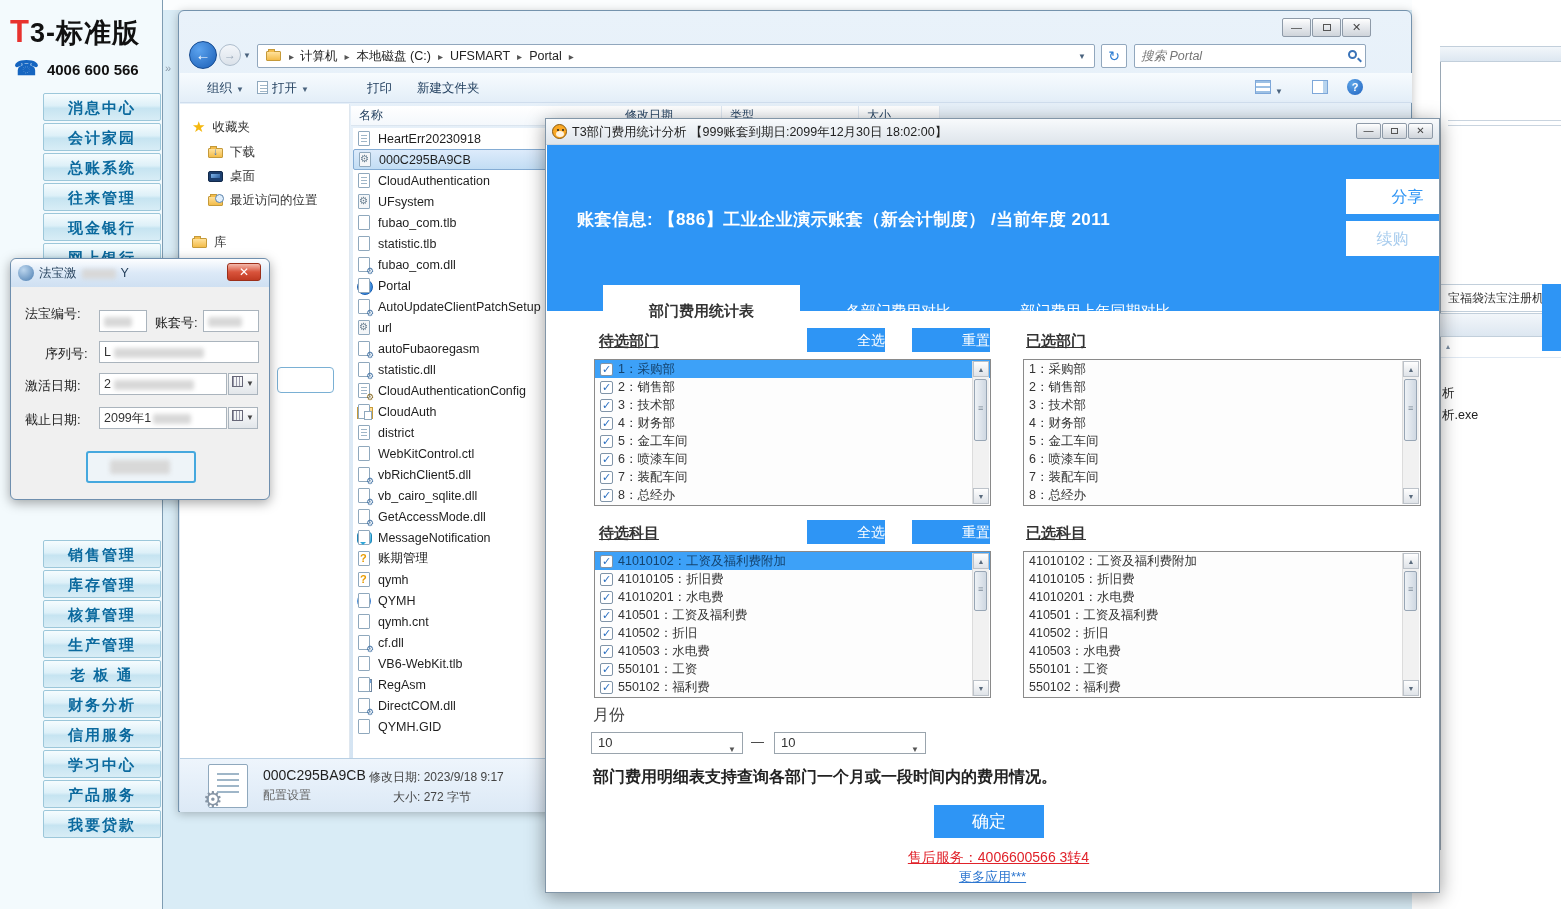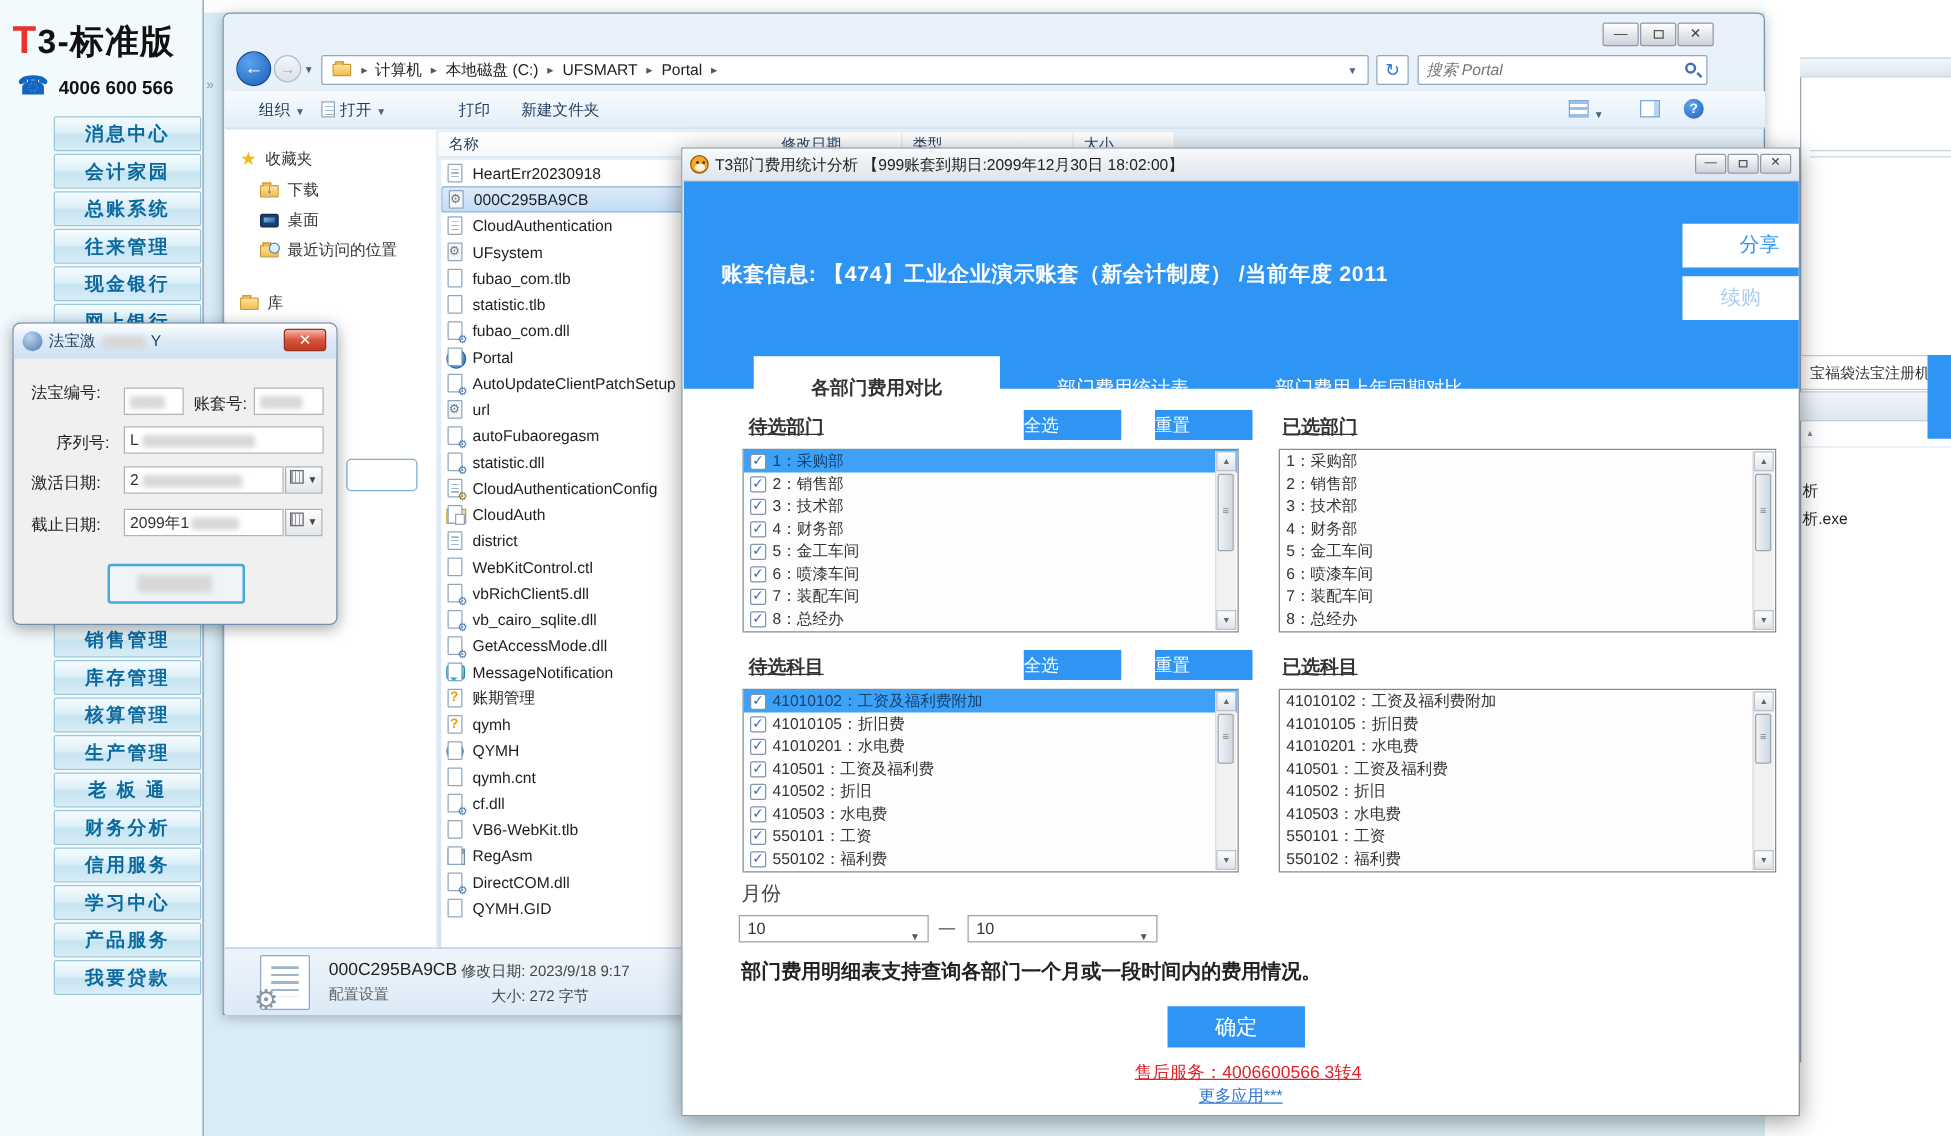--- a/index.html
+++ b/index.html
@@ -117,21 +117,21 @@
   .mini-monkey::after { content:""; position:absolute; left:4px; top:4px; width:2px; height:2px; border-radius:50%; background:#222; box-shadow:5px 0 0 #222; }
   #t3 .winbtn { width:25px; height:16px; font-size:10px; line-height:13px; }
   #t3 .winbtn .sq { width:7px; height:6px; margin-top:4px; }
   .bluehdr { position:absolute; left:1px; top:26px; width:892px; height:166px; background:#2e95f5; }
   .acct { position:absolute; left:30px; top:63px; color:#fff; font-weight:bold; font-size:17px; letter-spacing:.5px; }
   .hbtn { position:absolute; left:799px; width:93px; height:35px; background:#fff; text-align:center; line-height:35px; font-size:16px; cursor:pointer; }
   .tabs { position:absolute; left:56px; top:140px; height:52px; display:flex; }
   .tab { width:197px; text-align:center; line-height:52px; font-size:15px; color:#fff; cursor:pointer; }
   .tab:first-child { background:#fff; color:#333; font-weight:bold; }
   .seclabel { position:absolute; font-size:15px; font-weight:bold; color:#333;text-decoration:underline; }
-  .bbtn { position:absolute; width:78px; height:24px; background:#2e95f5; color:#fff; font-size:14px; text-align:left; line-height:24px; cursor:pointer;margin-left:12px; }
+  .bbtn { position:absolute; width:78px; height:24px; background:#2e95f5; color:#fff; font-size:14px; text-align:right; line-height:24px; cursor:pointer; }
   .lbox { position:absolute; width:397px; height:147px; background:#fdfdfd; border:1px solid #8a8a8a; overflow:hidden; }
   .lrow { height:18px; line-height:18px; font-size:12.5px; color:#333; padding-left:5px; display:flex; align-items:center; white-space:nowrap; cursor:pointer; }
   .cbx { display:inline-block; width:13px; height:13px; background:#fff; border:1px solid #8094a8; border-radius:2px; color:#2a6fc0; font-size:11px; line-height:11px; text-align:center; margin-right:5px; flex:none; }
   .chklist .lrow:first-child { background:#3da1f8; color:#14436e; }
   .sb { position:absolute; top:1px; bottom:1px; right:1px; width:17px; background:#f1f1f1; border-left:1px solid #dcdcdc; }
   .sb .up,.sb .dn { position:absolute; left:0; right:0; height:16px; background:linear-gradient(#fefefe,#dfe3e8); border:1px solid #bcc2c9; color:#5a6b7d; font-size:7px; text-align:center; line-height:15px; cursor:pointer; }
   .sb .dn { bottom:0; }
   .sb .thumb { position:absolute; left:1px; width:13px; background:linear-gradient(90deg,#eef2f6,#cfd8e2); border:1px solid #98a6b5; border-radius:2px; cursor:pointer; }
   .sb .thumb::after { content:"≡"; position:absolute; left:3px; top:50%; margin-top:-7px; font-size:9px; color:#7d8b99; }
   .mselect { position:absolute; width:152px; height:22px; background:#fff; border:1px solid #9aa4ad; font-size:13px; color:#333; line-height:20px; padding-left:6px; cursor:pointer; }
@@ -182,21 +182,21 @@
     <div class="logo"><span class="t">T</span><span>3-标准版</span></div>
     <div class="phone-row"><span class="phone-ico">☎</span><span>4006 600 566</span></div>
     <div class="menu" style="top:93px;">
       <div class="mitem">消息中心</div>
         <div class="mitem">会计家园</div>
         <div class="mitem">总账系统</div>
         <div class="mitem">往来管理</div>
         <div class="mitem">现金银行</div>
         <div class="mitem">网上银行</div>
     </div>
-    <div class="menu" style="top:498px;">
+    <div class="menu" style="top:540px;">
       <div class="mitem">销售管理</div>
         <div class="mitem">库存管理</div>
         <div class="mitem">核算管理</div>
         <div class="mitem">生产管理</div>
         <div class="mitem">老 板 通</div>
         <div class="mitem">财务分析</div>
         <div class="mitem">信用服务</div>
         <div class="mitem">学习中心</div>
         <div class="mitem">产品服务</div>
         <div class="mitem">我要贷款</div>
@@ -492,26 +492,26 @@
     <div class="tbar">
       <span class="mini-monkey"></span>
       <span>T3部门费用统计分析 【999账套到期日:2099年12月30日 18:02:00】</span>
     </div>
     <div class="winbtns" style="right:6px;top:4px;">
       <div class="winbtn">—</div>
       <div class="winbtn"><span class="sq"></span></div>
       <div class="winbtn">✕</div>
     </div>
     <div class="bluehdr">
-      <div class="acct">账套信息:    【474】工业企业演示账套（新会计制度） /当前年度 2011</div>
+      <div class="acct">账套信息:    【886】工业企业演示账套（新会计制度） /当前年度 2011</div>
       <div class="hbtn" style="top:34px;color:#2e95f5;padding-left:30px;">分享</div>
       <div class="hbtn" style="top:76px;color:#a9cdee;">续购</div>
       <div class="tabs">
+          <div class="tab">部门费用统计表</div>
           <div class="tab">各部门费用对比</div>
-          <div class="tab">部门费用统计表</div>
           <div class="tab">部门费用上年同期对比</div>
       </div>
     </div>
 
     <span class="seclabel" style="left:53px;top:213px;">待选部门</span>
     <div class="bbtn" style="left:261px;top:209px;">全选</div>
     <div class="bbtn" style="left:366px;top:209px;">重置</div>
     <span class="seclabel" style="left:480px;top:213px;">已选部门</span>
 
     <div class="lbox chklist" style="left:48px;top:240px;">

